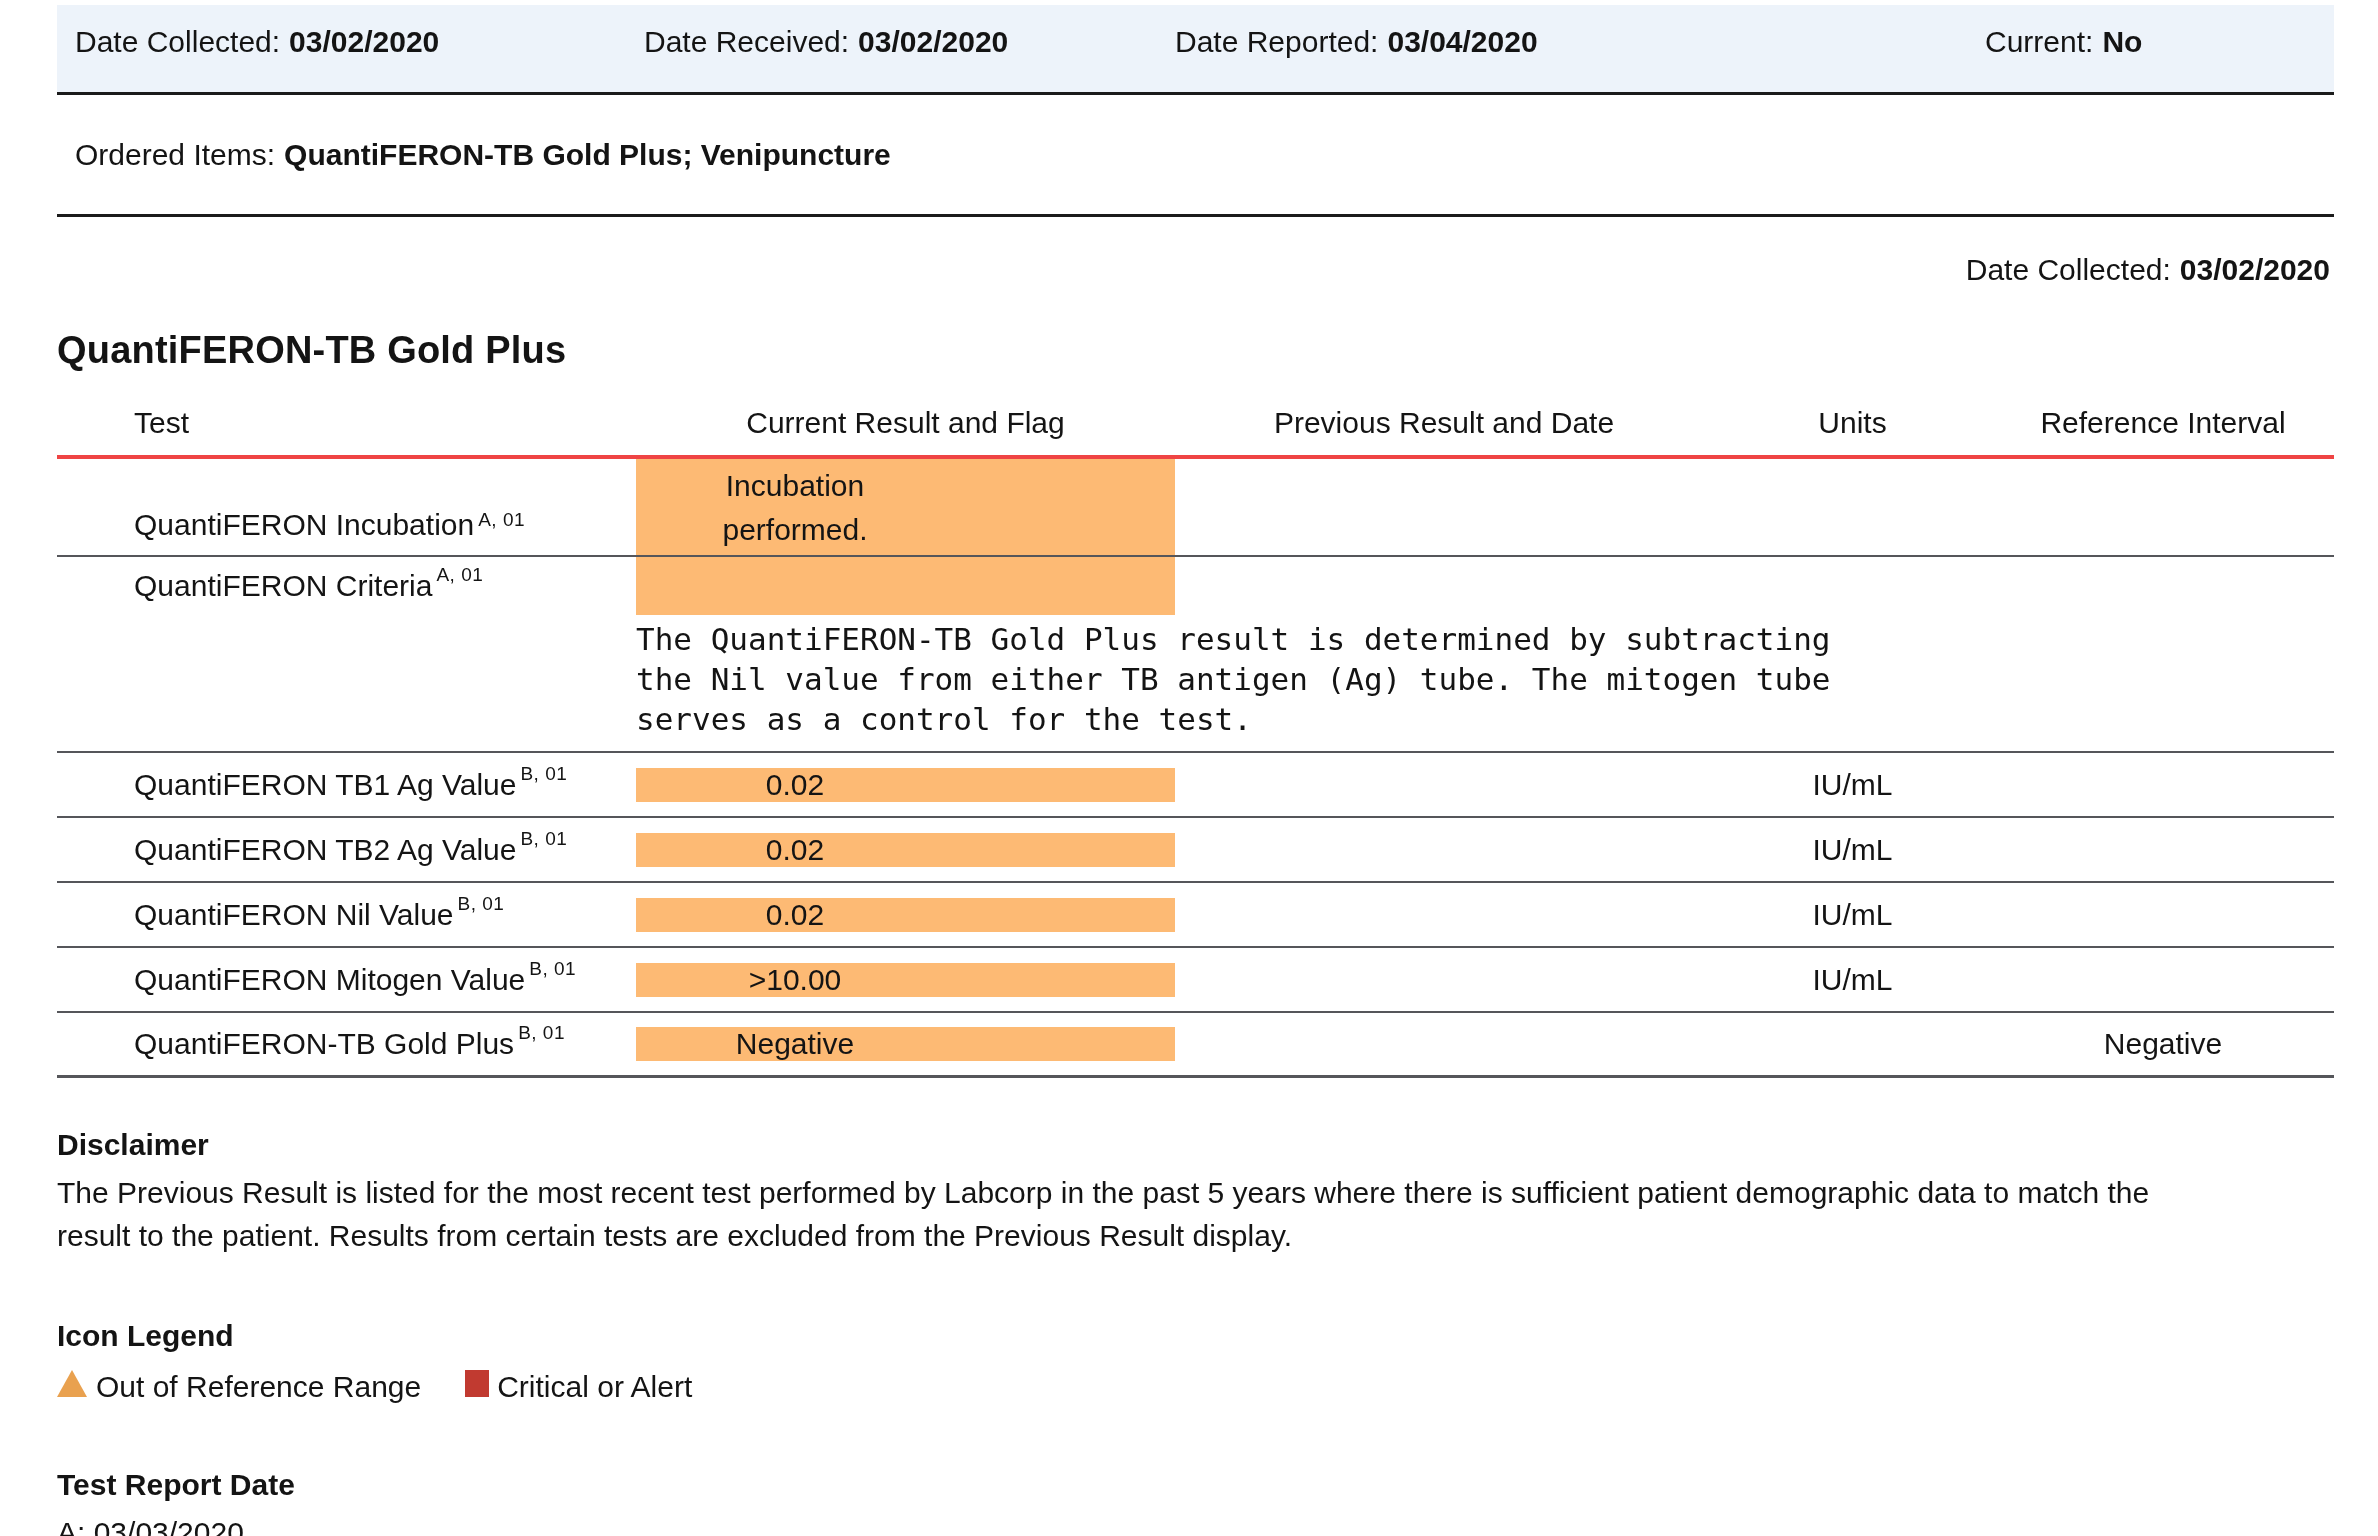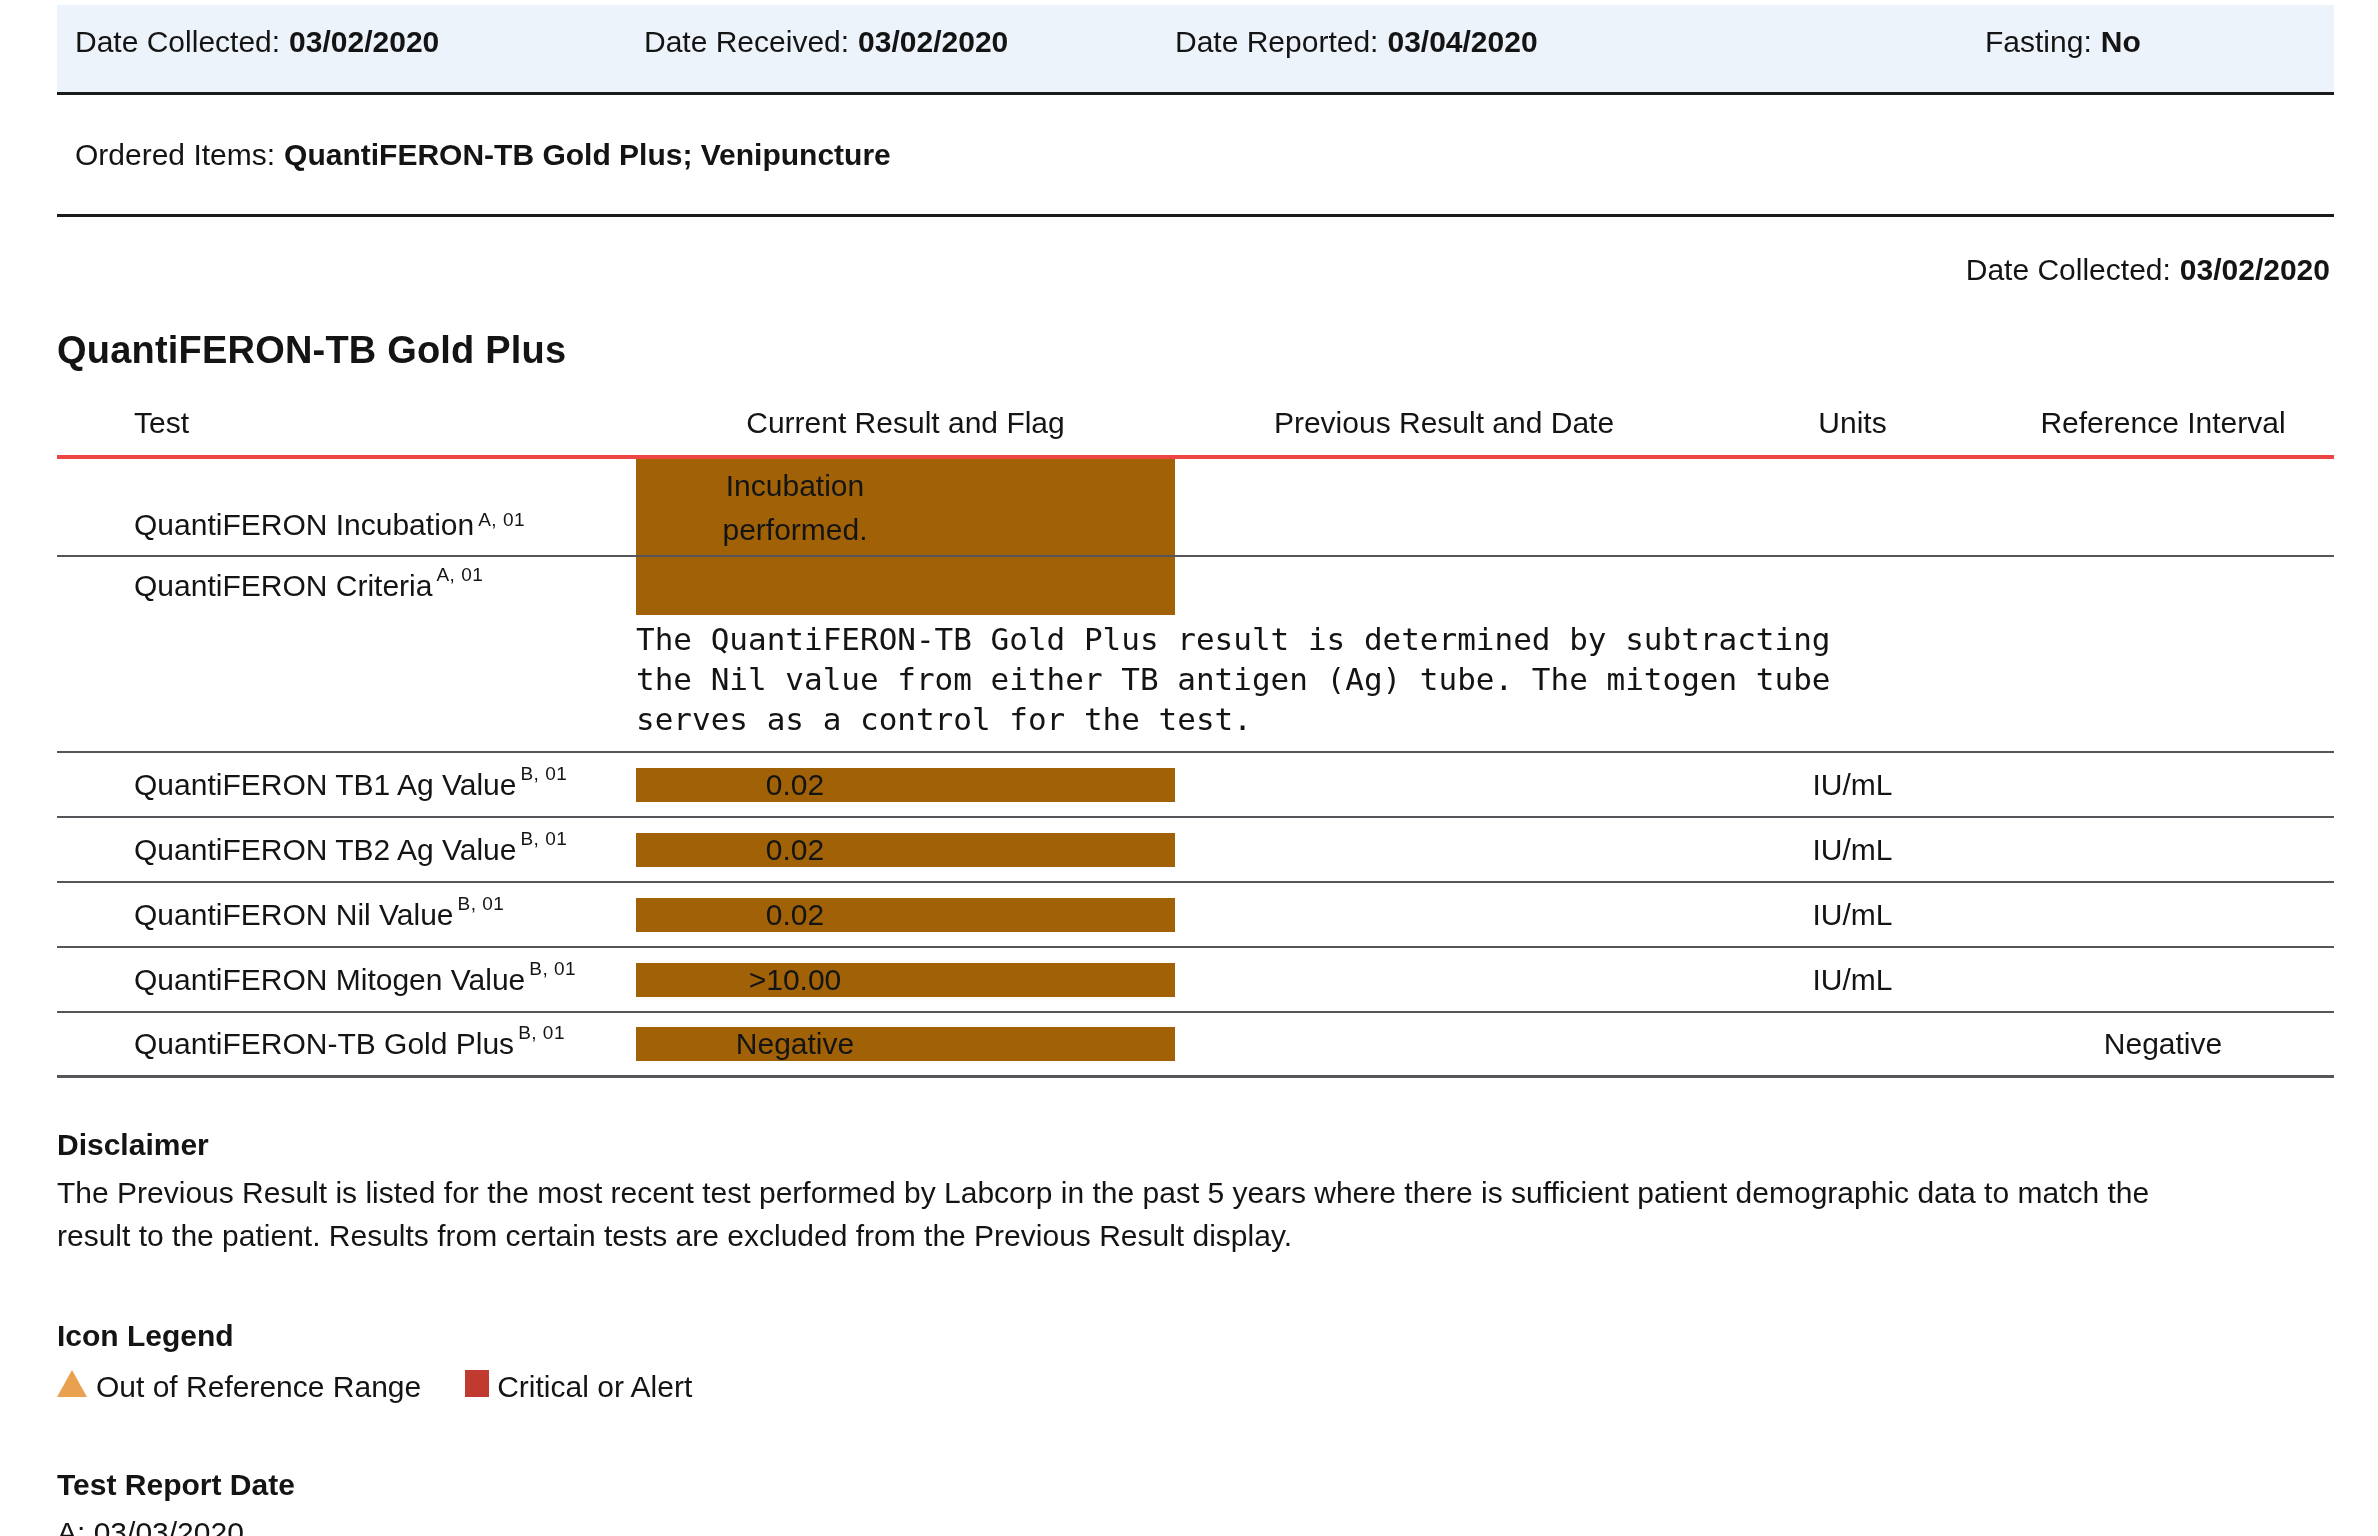--- a/index.html
+++ b/index.html
@@ -72,21 +72,21 @@
   .row-last { border-bottom: 3px solid #55565a; }
   .cell-test { padding-left: 77px; display: flex; align-items: center; }
   .cell-test .sup {
     font-size: 19px;
     position: relative;
     top: -11px;
     margin-left: 4px;
     letter-spacing: 0.5px;
     white-space: pre;
   }
-  .cell-result { background: #a16207; display: flex; align-items: center; }
+  .cell-result { background: #fdba74; display: flex; align-items: center; }
   .rbox { display: block; width: 318px; text-align: center; }
   .multiline { white-space: pre-line; line-height: 44px; }
   .cell-units { display: flex; align-items: center; justify-content: center; }
   .cell-ref { display: flex; align-items: center; justify-content: center; }
 
   .row-incubation { height: 98px; }
   .row-incubation .cell-test { align-items: flex-end; padding-bottom: 13px; }
   .row-incubation .cell-result { align-items: flex-start; padding-top: 5px; }
 
   .crit-top { height: 58px; }
@@ -130,21 +130,21 @@
     <div class="item">
       <span>Date Collected:</span><span class="val">03/02/2020</span>
     </div>
     <div class="item">
       <span>Date Received:</span><span class="val">03/02/2020</span>
     </div>
     <div class="item">
       <span>Date Reported:</span><span class="val">03/04/2020</span>
     </div>
     <div class="item">
-      <span>Fasting:</span><span class="val">No</span>
+      <span>Current:</span><span class="val">No</span>
     </div>
   </div>
 
   <div class="ordered">
     <span>Ordered Items:</span><span class="val">QuantiFERON-TB Gold Plus; Venipuncture</span>
   </div>
 
   <div class="dateline">
     <span>Date Collected:</span><span class="val">03/02/2020</span>
   </div>

